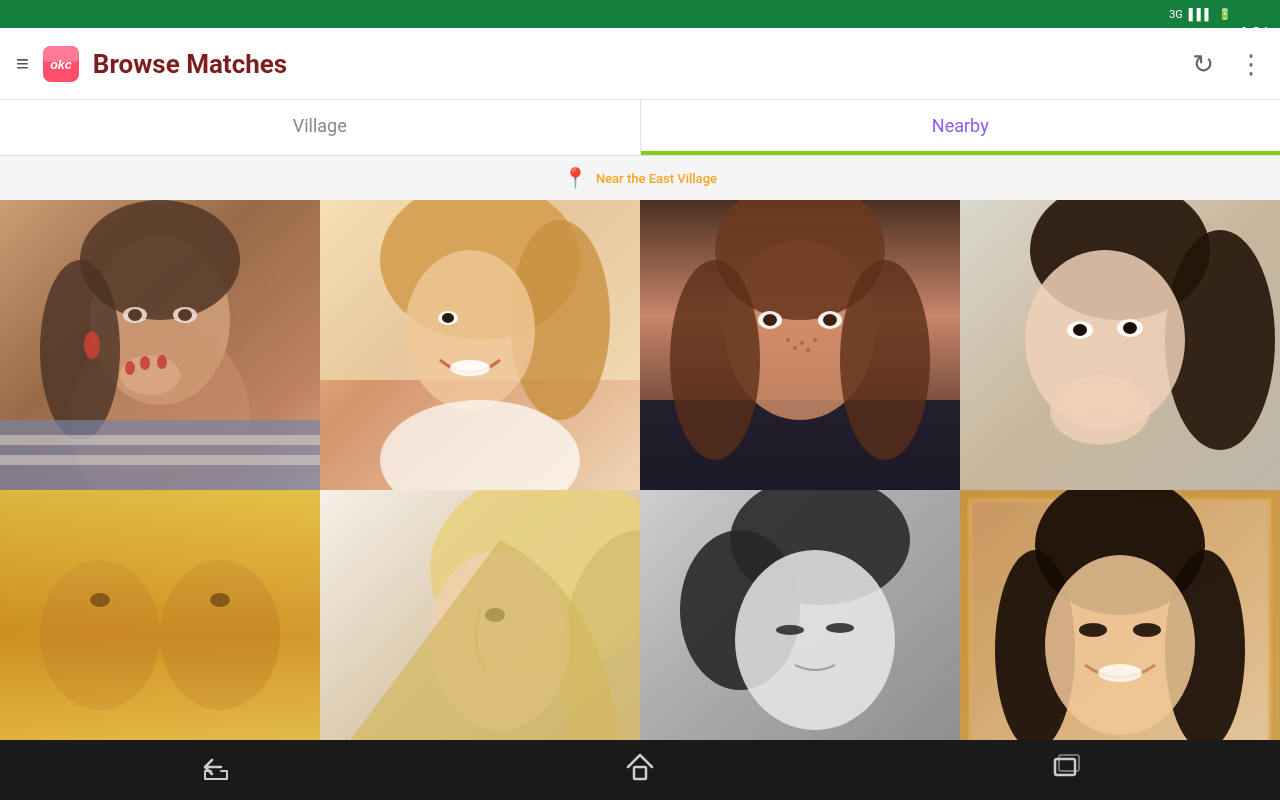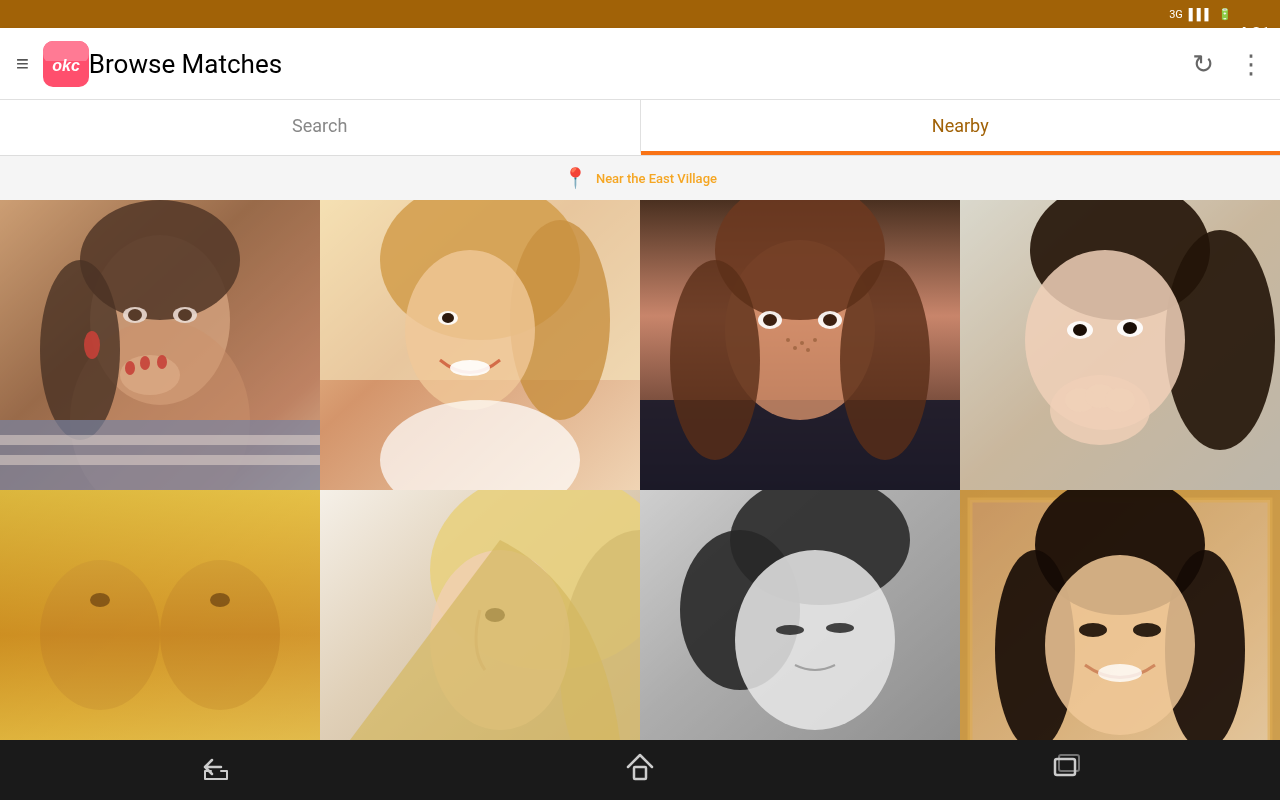--- a/index.html
+++ b/index.html
@@ -7,21 +7,21 @@
       width: 1280px;
       height: 800px;
       background: #f5f5f5;
       font-family: 'Roboto', Arial, sans-serif;
       overflow: hidden;
       position: relative;
     }
 
     
     .status-bar {
-      background: #a16207;
+      background: #15803d;
       height: 28px;
       display: flex;
       align-items: center;
       justify-content: flex-end;
       padding: 0 10px;
       gap: 6px;
     }
     .status-bar-text {
       color: #fff;
       font-size: 16px;
@@ -43,31 +43,32 @@
       border-bottom: 1px solid #e0e0e0;
       box-shadow: 0 2px 4px rgba(0,0,0,0.1);
     }
     .hamburger-icon {
       font-size: 22px;
       color: #555;
       margin-right: 14px;
       cursor: pointer;
     }
     .okc-logo {
-      width: 46px;
+      width: 36px;
       height: 46px;
+      margin-right: 14px;
       display: flex;
       align-items: center;
       justify-content: center;
       text-decoration: underline;
     }
     .app-title {
       font-size: 26px;
-      color: #000000;
-      font-weight: 400;
+      color: #7f1d1d;
+      font-weight: 700;
       flex: 1;
     }
     .app-bar-actions {
       display: flex;
       align-items: center;
       gap: 24px;
     }
     .refresh-icon, .more-icon {
       color: #666;
       font-size: 26px;
@@ -86,22 +87,22 @@
       display: flex;
       align-items: center;
       justify-content: center;
       font-size: 18px;
       color: #888;
       cursor: pointer;
       border-bottom: 4px solid transparent;
       transition: all 0.2s;
     }
     .tab.active {
-      color: #a16207;
-      border-bottom: 4px solid #f97316;
+      color: #8b5cf6;
+      border-bottom: 4px solid #84cc16;
     }
     .tab:not(:last-child) {
       border-right: 1px solid #e0e0e0;
     }
 
     
     .location-bar {
       background: #f5f5f5;
       height: 44px;
       display: flex;
@@ -195,21 +196,21 @@
   </div>
   <span class="app-title">Browse Matches</span>
   <div class="app-bar-actions">
     <span class="refresh-icon">↻</span>
     <span class="more-icon">⋮</span>
   </div>
 </div>
 
 <div class="tab-bar">
   <div class="tab">
-    <span>Search</span>
+    <span>Village</span>
   </div>
   <div class="tab active">
     <span>Nearby</span>
   </div>
 </div>
 
 <div class="location-bar">
   <span class="location-pin">📍</span>
   <span class="location-text">Near the East Village</span>
 </div>

